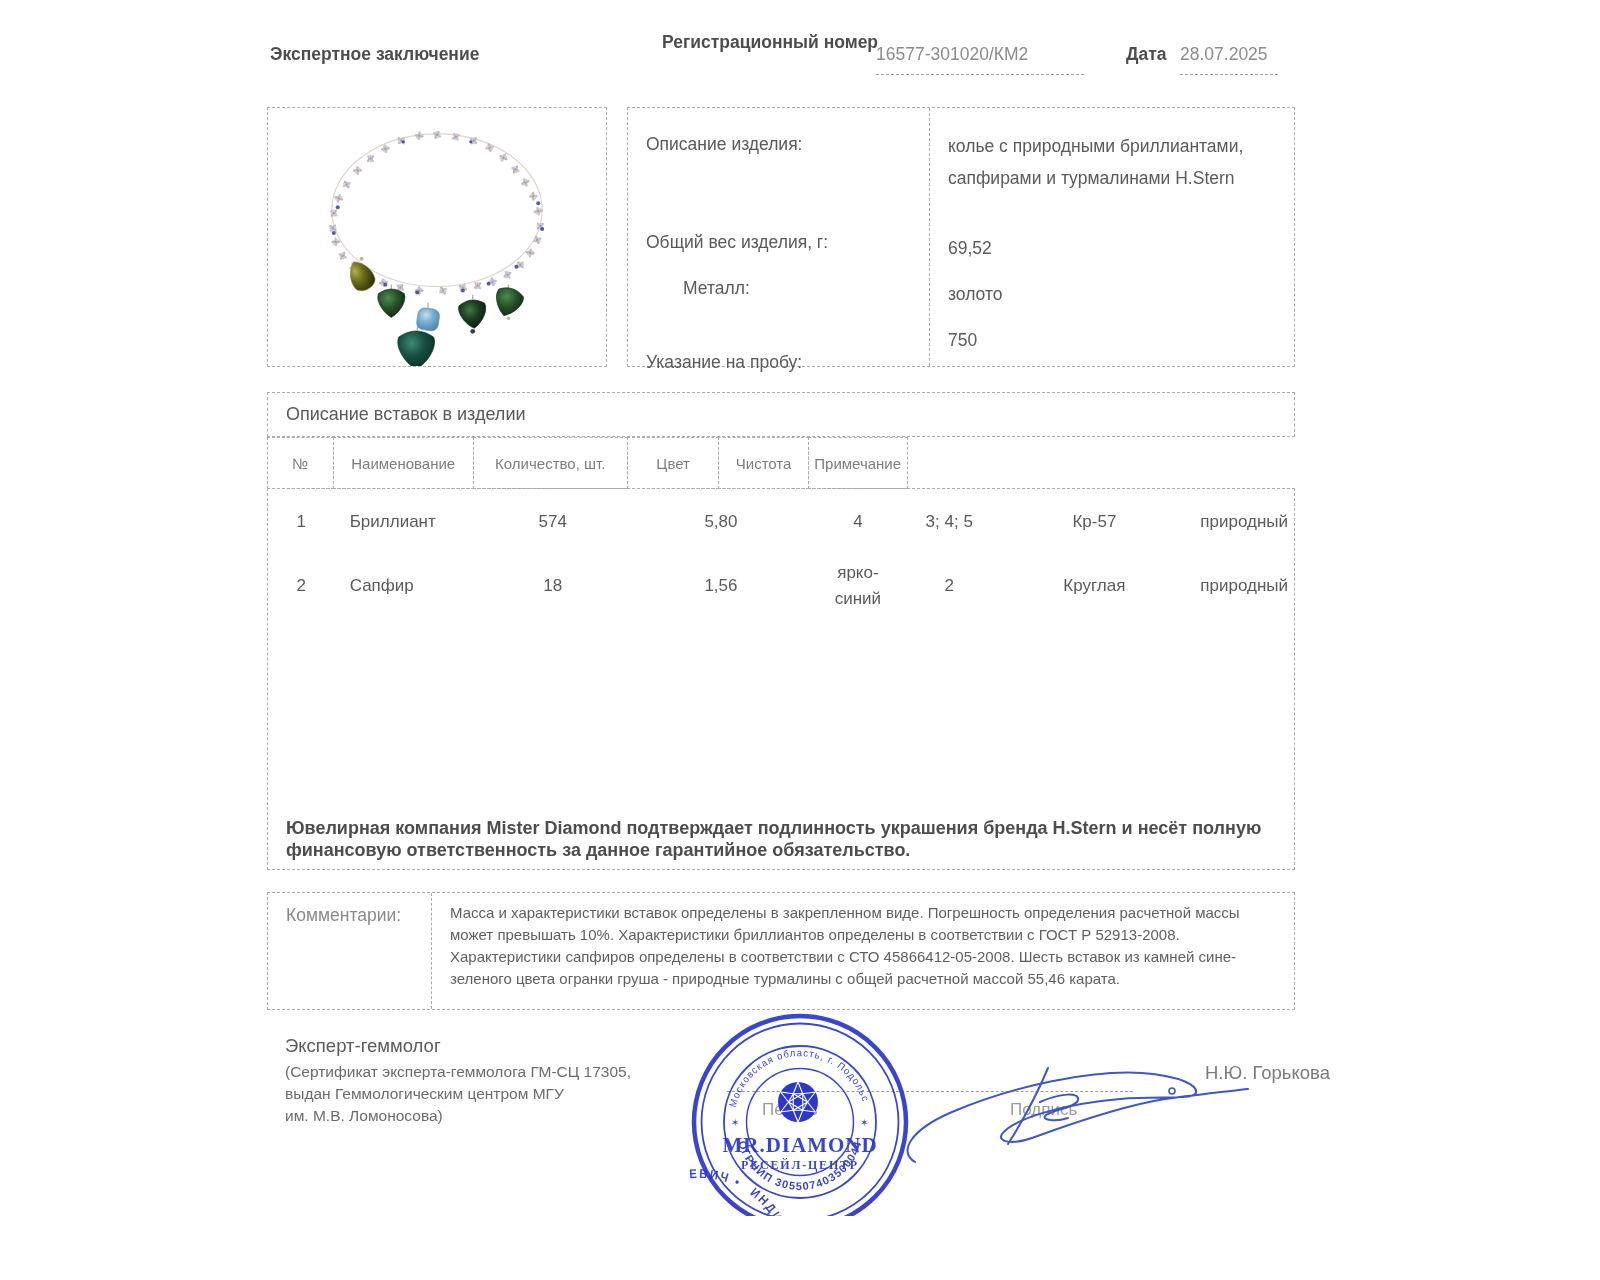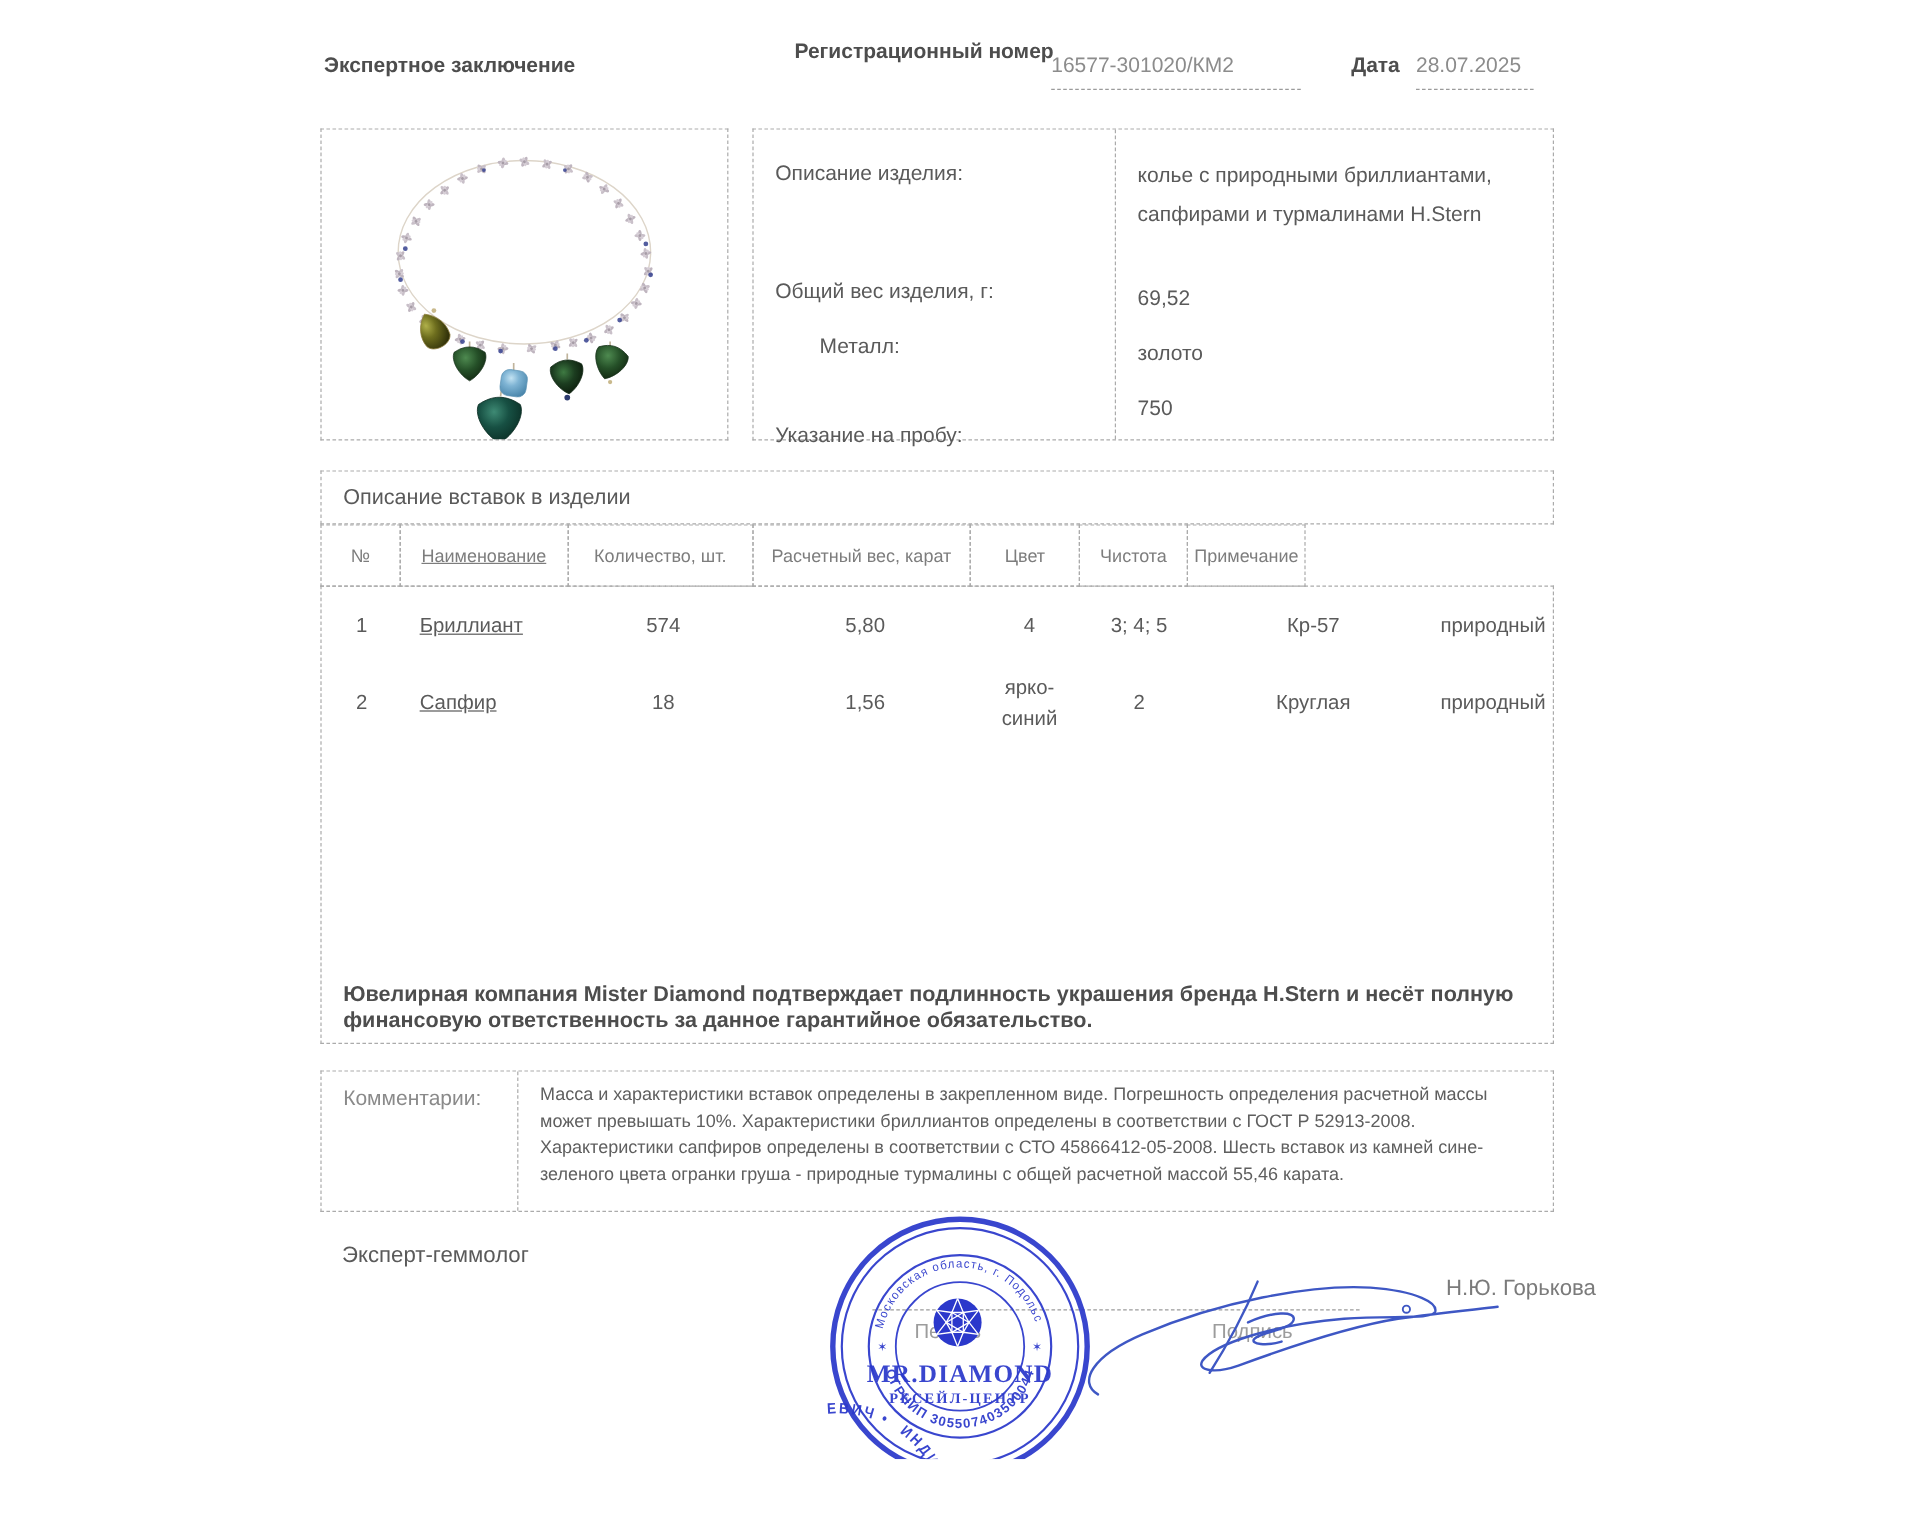--- a/index.html
+++ b/index.html
@@ -28,21 +28,21 @@
     border:1px dashed #ababab; margin-left:-1px;
     display:flex; align-items:center; justify-content:center;
     font-size:15px; color:#7d7d7d; text-align:center; height:52px; line-height:17px;
   }
   .hcell:first-child { margin-left:0; }
   .bcell {
     display:flex; align-items:center; justify-content:center;
     font-size:17px; color:#5a5a5a; text-align:center; line-height:26px;
   }
   .bcell.left { justify-content:flex-start; text-align:left; padding-left:15px; }
-  .c1{width:6.5%;} .c2{width:13.7%;text-decoration:underline;} .c3{width:15.1%;} .c4{width:17.7%;}
+  .c1{width:6.5%;} .c2{width:13.7%;} .c3{width:15.1%;} .c4{width:17.7%;}
   .c5{width:9%;} .c6{width:8.8%;} .c7{width:19.5%;} .c8{width:9.7%;}
   .narrow { max-width:72px; margin:0 auto; }
   .statement { font-size:18px; font-weight:bold; color:#4d4d4d; line-height:22px; }
 
   
   .comments-label { font-size:17.5px; color:#8a8a8a; }
   .comments-divider { position:absolute; left:163px; top:0; bottom:0; width:0; border-left:1px dashed #ababab; }
   .comments-text { font-size:15px; color:#5f5f5f; line-height:22px; }
 
   
@@ -191,21 +191,20 @@
   </div>
 
   <div class="abs dashbox" style="left:267px; top:392px; width:1028px; height:45px; display:flex; align-items:center; padding-left:18px;">
     <span class="section-title">Описание вставок в изделии</span>
   </div>
 
   <div class="abs trow" style="left:267px; top:437px; width:1028px;">
     <div class="hcell c1">№</div>
     <div class="hcell c2">Наименование</div>
     <div class="hcell c3">Количество, шт.</div>
-    <div class="hcell c4">Расчетный вес, карат</div>
     <div class="hcell c5">Цвет</div>
     <div class="hcell c6">Чистота</div>
     <div class="hcell c8">Примечание</div>
   </div>
 
   <div class="abs dashbox" style="left:267px; top:488px; width:1028px; height:382px;">
     <div class="trow" style="margin-top:14px; min-height:38px; align-items:center;">
       <div class="bcell c1">1</div>
       <div class="bcell c2 left">Бриллиант</div>
       <div class="bcell c3">574</div>
@@ -230,20 +229,25 @@
     <div class="abs statement" style="left:18px; right:10px; bottom:8px;">Ювелирная компания Mister Diamond подтверждает подлинность украшения бренда H.Stern и несёт полную финансовую ответственность за данное гарантийное обязательство.</div>
   </div>
 
   <div class="abs dashbox" style="left:267px; top:892px; width:1028px; height:118px;">
     <div class="comments-divider"></div>
     <div class="abs comments-label" style="left:18px; top:12px;">Комментарии:</div>
     <div class="abs comments-text" style="left:182px; top:9px; width:830px;">Масса и характеристики вставок определены в закрепленном виде. Погрешность определения расчетной массы может превышать 10%. Характеристики бриллиантов определены в соответствии с ГОСТ Р 52913-2008. Характеристики сапфиров определены в соответствии с СТО 45866412-05-2008. Шесть вставок из камней сине-зеленого цвета огранки груша - природные турмалины с общей расчетной массой 55,46 карата.</div>
   </div>
 
   <div class="abs expert-role" style="left:285px; top:1035px;">Эксперт-геммолог</div>
+  <div class="abs" style="left:285px; top:1061px;">
+    <div class="cert-line">(Сертификат эксперта-геммолога ГМ-СЦ 17305,</div>
+    <div class="cert-line">выдан Геммологическим центром МГУ</div>
+    <div class="cert-line">им. М.В. Ломоносова)</div>
+  </div>
 
   <div class="abs seal-line" style="left:727px; top:1091px; width:406px;"></div>
   <div class="abs ghost-label" style="left:762px; top:1100px;">Печать</div>
   <div class="abs ghost-label" style="left:1010px; top:1100px;">Подпись</div>
   <div class="abs sign-name" style="left:1205px; top:1062px;">Н.Ю. Горькова</div>
 
   <svg class="abs" style="left:688px; top:1010px;" width="224" height="224" viewBox="-112 -112 224 224">
     <g fill="none" stroke="#2b38cb" opacity="0.93">
       <circle r="106" stroke-width="4.5"></circle>
       <circle r="98.5" stroke-width="1.8"></circle>

